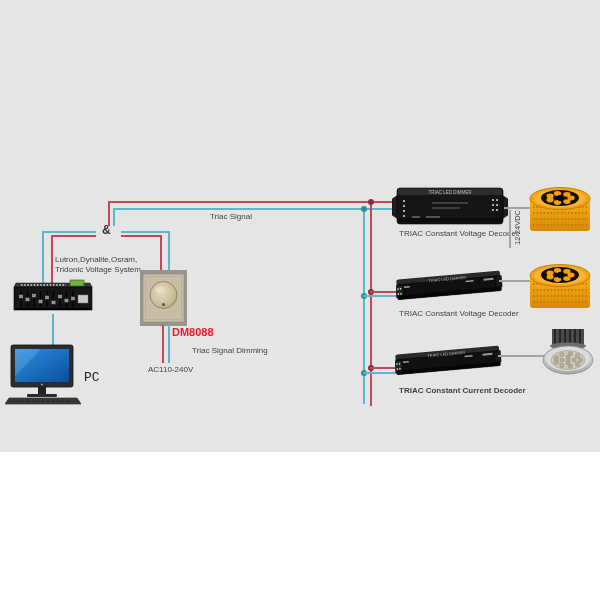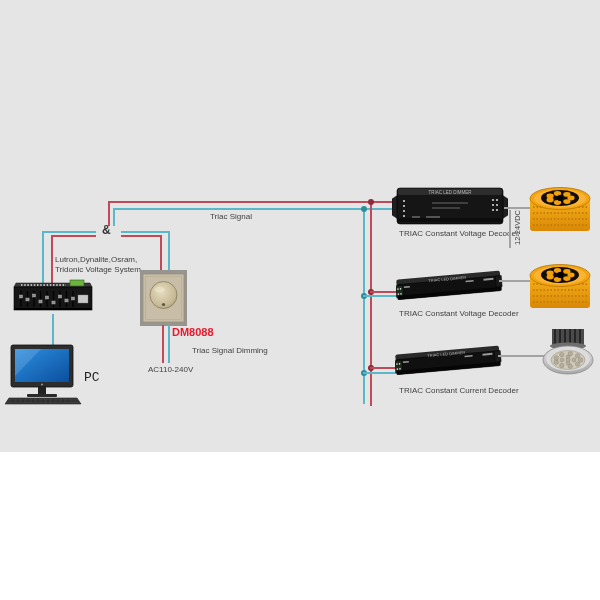--- a/index.html
+++ b/index.html
@@ -273,21 +273,21 @@
       <g fill="#ddd">
           <circle cx="2" cy="16.5" r="0.8"></circle>
           <circle cx="4.6" cy="16.5" r="0.8"></circle>
         <circle cx="2" cy="21.5" r="0.8"></circle>
           <circle cx="4.6" cy="21.5" r="0.8"></circle>
         </g>
       <rect x="100" y="12" width="6" height="11" fill="#1a1a1a" stroke="#000" stroke-width="0.5"></rect>
       <rect x="1" y="23" width="104" height="4" fill="#060606"></rect>
     </g>
   </svg>
-  <div class="lbl" style="left:399px;top:386px;">TRIAC Constant Current Decoder</div>
+  <div class="lbl" style="left:399px;top:386px;font-weight:bold;">TRIAC Constant Current Decoder</div>
   <div class="wire h dc" style="left:498px;top:355px;width:48px;"></div>
 
   <svg style="left:537px;top:328px;" width="62" height="60" viewBox="0 0 62 60">
     <defs>
       <linearGradient id="face" x1="0" y1="0" x2="0" y2="1">
         <stop offset="0" stop-color="#e2e2e2"></stop>
           <stop offset="1" stop-color="#a8a8a8"></stop>
       </linearGradient>
     </defs>
     <rect x="15" y="1" width="32" height="16" fill="#4a4a4a"></rect>

